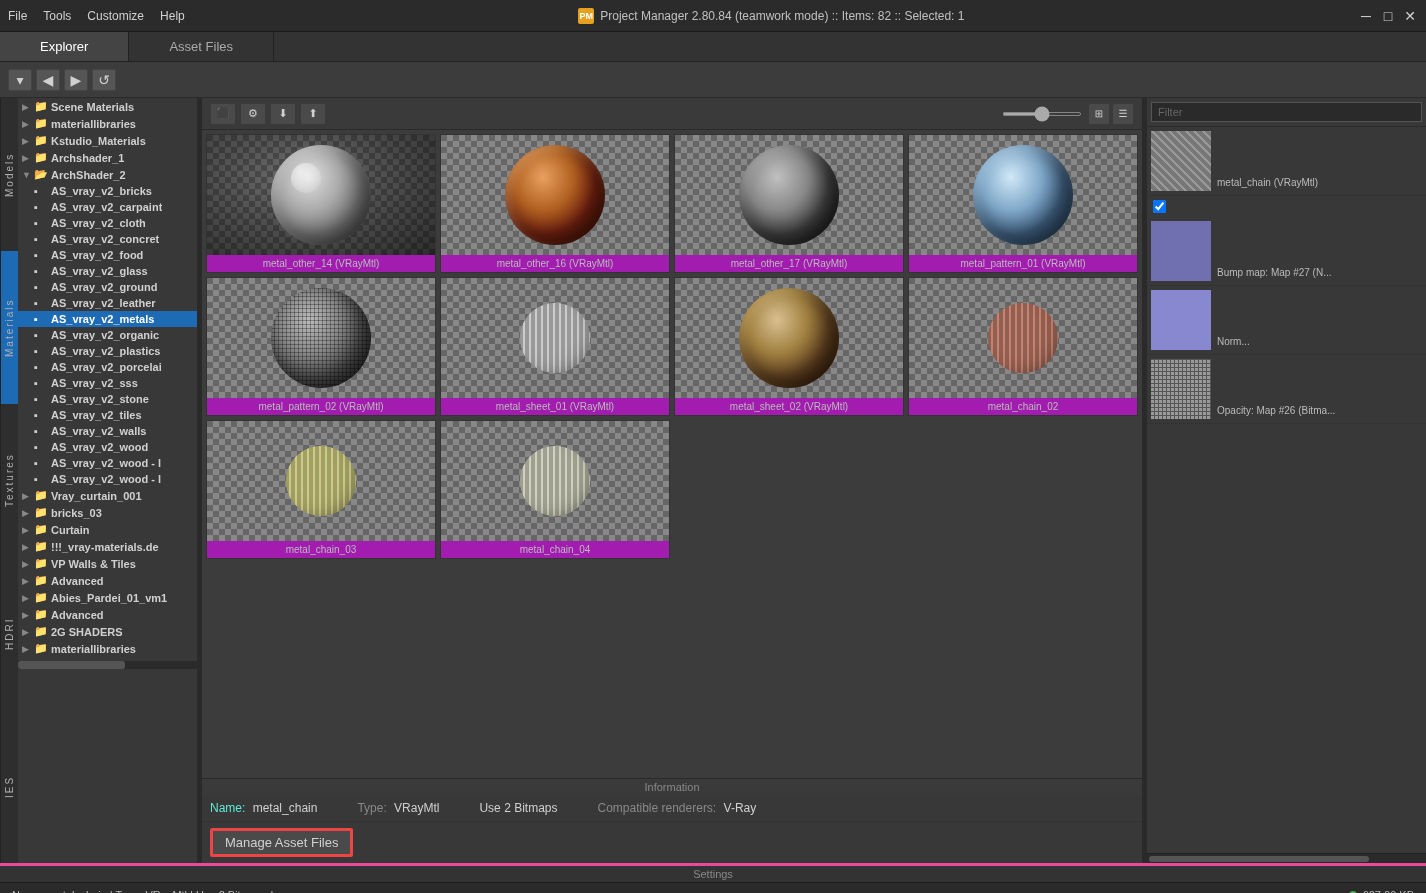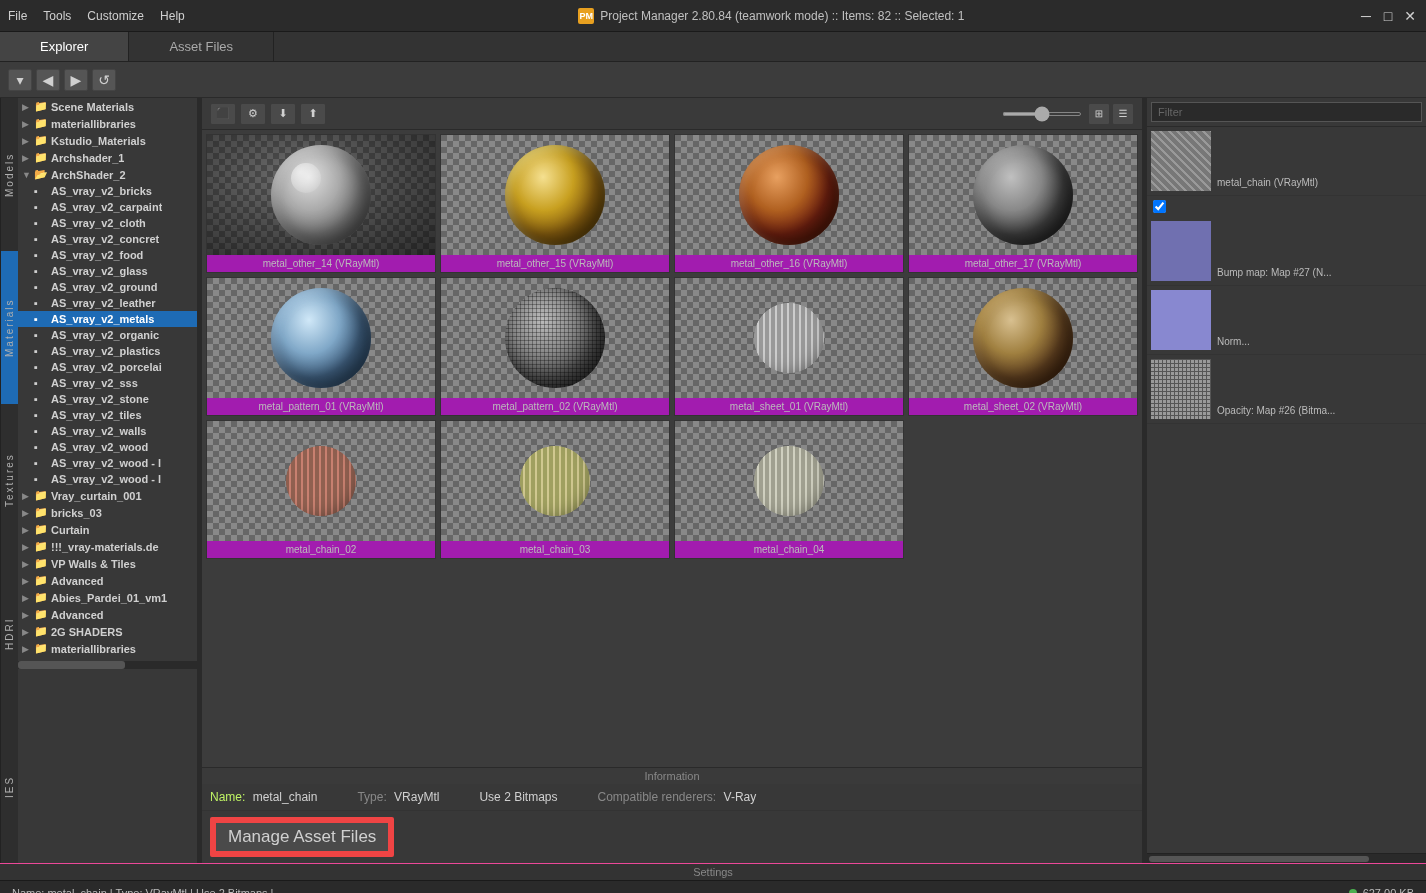--- a/index.html
+++ b/index.html
@@ -60,24 +60,24 @@
     
     #right-panel { width: 280px; background: #383838; border-left: 1px solid #2a2a2a; display: flex; flex-direction: column; }
     .asset-preview-item { display: flex; align-items: center; gap: 6px; padding: 4px; border-bottom: 1px solid #333; }
     .asset-thumb { width: 60px; height: 60px; flex-shrink: 0; background: #555; }
     .asset-label { font-size: 10px; color: #bbb; margin-top: 42px; }
     .asset-scroll { flex: 1; overflow-y: auto; }
     .asset-scroll::-webkit-scrollbar { width: 8px; background: #2a2a2a; }
     .asset-scroll::-webkit-scrollbar-thumb { background: #555; }
     #info-details { padding: 6px 8px; background: #383838; display: flex; gap: 40px; }
     #manage-btn-row { padding: 6px 8px; background: #383838; border-top: 1px solid #333; }
-    .manage-btn { background: #4a4a4a; border: 6px solid #ef4444; color: #d0d0d0; padding: 4px 12px; cursor: pointer; font-size: 17px; border-radius: 2px; text-align: right; }
-
-    
-    #settings-bar { background: #333; padding: 2px 8px; font-size: 11px; color: #888; text-align: center; border-top: 1px solid #ec4899; }
+    .manage-btn { background: #4a4a4a; border: 3px solid #ef4444; color: #d0d0d0; padding: 4px 12px; cursor: pointer; font-size: 13px; border-radius: 2px; text-align: right; }
+
+    
+    #settings-bar { background: #333; padding: 2px 8px; font-size: 11px; color: #888; text-align: center; border-top: 3px solid #ec4899; }
     #status-bar { background: #2a2a2a; height: 24px; display: flex; align-items: center; justify-content: space-between; padding: 0 12px; border-top: 1px solid #1a1a1a; font-size: 11px; color: #bbb; }
     #status-bar .status-right { display: flex; align-items: center; gap: 6px; }
     .status-dot { width: 8px; height: 8px; border-radius: 50%; background: #4CAF50; display: inline-block; }
 
     
     .splitter-h { width: 4px; background: #2a2a2a; cursor: col-resize; }
 
     
     #sidebar::-webkit-scrollbar { width: 6px; }
     #sidebar::-webkit-scrollbar-track { background: #2a2a2a; }
@@ -321,28 +321,20 @@
             radial-gradient(ellipse at 40% 35%, #ccc 0%, #999 40%, #555 100%);
             background-blend-mode: multiply;">
             <div style="width:100px;height:100px;border-radius:50%;background:radial-gradient(ellipse at 38% 32%, #e0e0e0 0%, #aaa 35%, #777 60%, #444 100%);margin:10px auto;box-shadow:inset -8px -8px 20px rgba(0,0,0,0.5),inset 4px 4px 10px rgba(255,255,255,0.3);position:relative;">
               <div style="width:30px;height:30px;border-radius:50%;background:radial-gradient(circle at 30% 30%, rgba(255,255,255,0.6),transparent);position:absolute;top:18px;left:20px;"></div>
             </div>
           </div>
         </div>
         <div class="mat-name">metal_other_14 (VRayMtl)</div>
       </div>
 
-      <div class="mat-cell">
-        <div class="thumb">
-          <div style="width:100%;height:100%;background:repeating-conic-gradient(#888 0% 25%, #666 0% 50%) 0 0 / 12px 12px;">
-            <div style="width:100px;height:100px;border-radius:50%;background:radial-gradient(ellipse at 38% 32%, #f5e090 0%, #c8a020 35%, #8a6010 60%, #4a3000 100%);margin:10px auto;box-shadow:inset -8px -8px 20px rgba(0,0,0,0.5),inset 4px 4px 10px rgba(255,255,200,0.4);"></div>
-          </div>
-        </div>
-        <div class="mat-name">metal_other_15 (VRayMtl)</div>
-      </div>
 
       <div class="mat-cell">
         <div class="thumb">
           <div style="width:100%;height:100%;background:repeating-conic-gradient(#888 0% 25%, #666 0% 50%) 0 0 / 12px 12px;">
             <div style="width:100px;height:100px;border-radius:50%;background:radial-gradient(ellipse at 38% 32%, #e8a060 0%, #b06020 35%, #702010 60%, #401000 100%);margin:10px auto;box-shadow:inset -8px -8px 20px rgba(0,0,0,0.5),inset 4px 4px 10px rgba(255,200,150,0.4);"></div>
           </div>
         </div>
         <div class="mat-name">metal_other_16 (VRayMtl)</div>
       </div>
 
@@ -439,21 +431,21 @@
         <div class="mat-name">metal_chain_04</div>
       </div>
 
     </div>
 
     <div style="background:#3a3a3a;padding:2px 8px;font-size:11px;color:#888;text-align:center;border-top:1px solid #2a2a2a;">
       <span>Information</span>
     </div>
     <div id="info-details">
       <div>
-        <span style="color:#bef264;">Name:</span>
+        <span style="color:#5eead4;">Name:</span>
         <span style="margin-left:4px;">metal_chain</span>
       </div>
       <div>
         <span style="color:#888;">Type:</span>
         <span style="margin-left:4px;">VRayMtl</span>
       </div>
       <div>
         <span>Use 2 Bitmaps</span>
       </div>
       <div>

